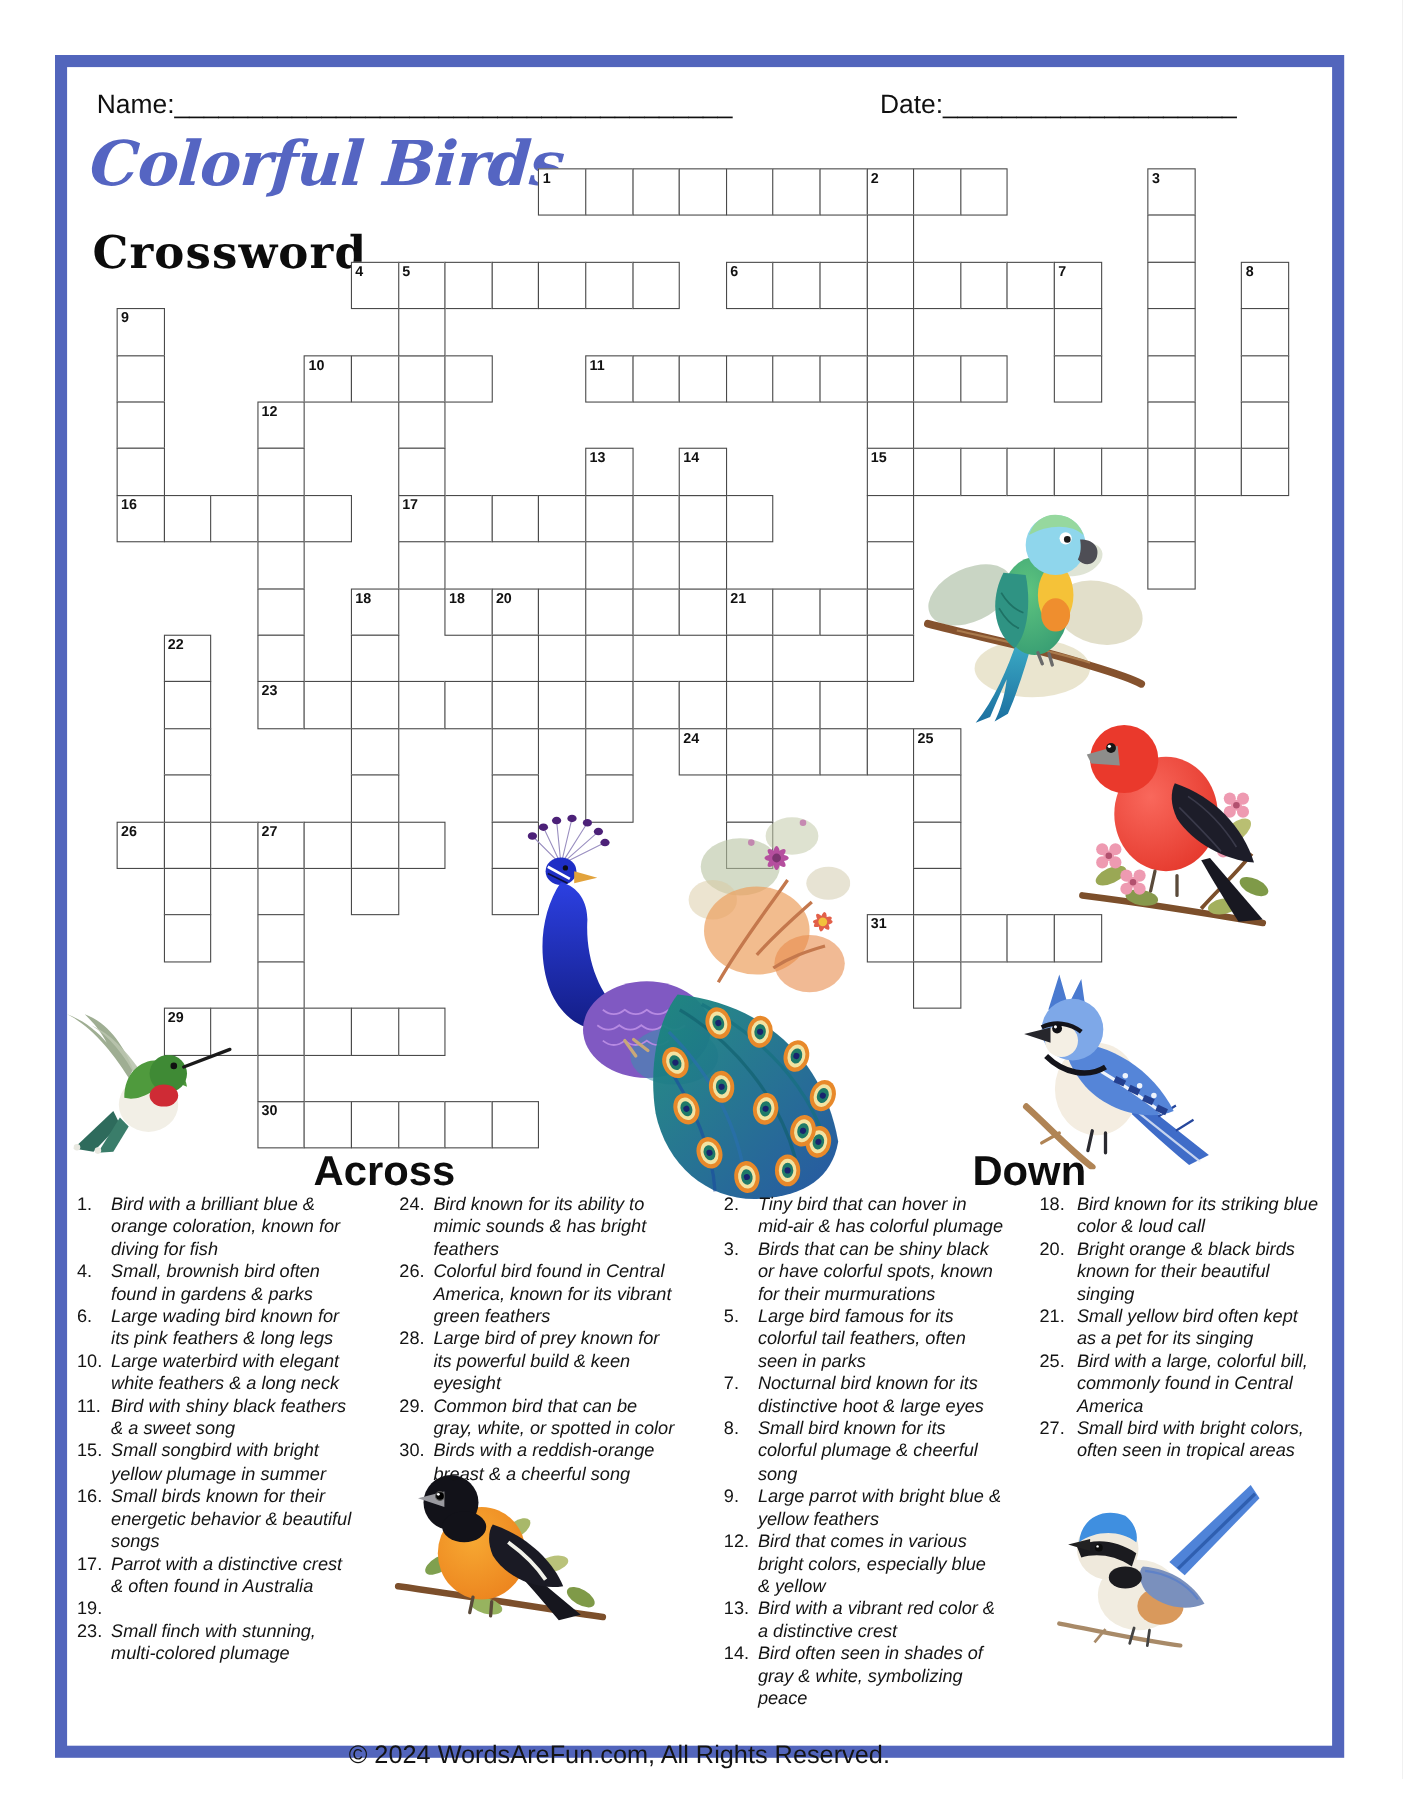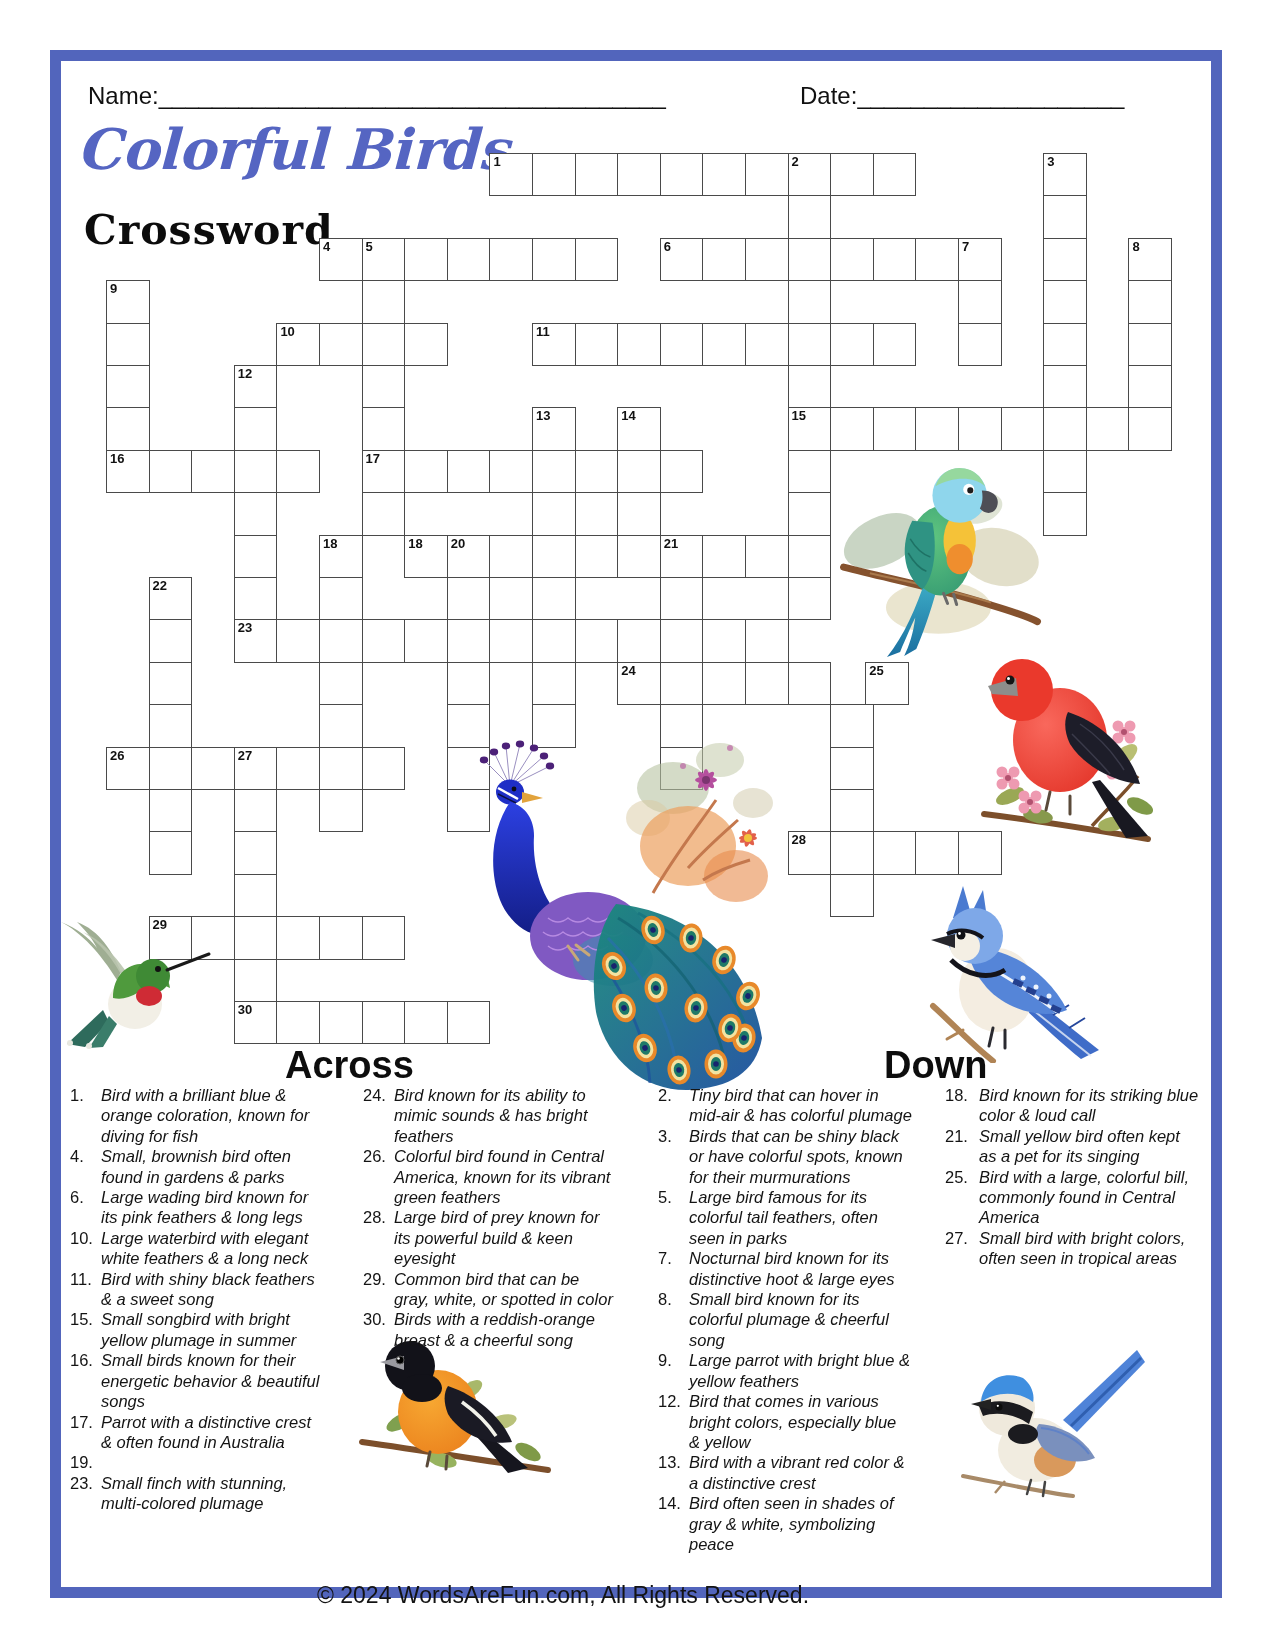--- a/index.html
+++ b/index.html
@@ -162,36 +162,36 @@
       <div class="cell" style="left: 553.8px; top: 466.4px; width: 43.6px; height: 43.4px;"></div>
       <div class="cell" style="left: 596.4px; top: 466.4px; width: 43.6px; height: 43.4px;"></div>
       <div class="cell" style="left: 639px; top: 466.4px; width: 43.6px; height: 43.4px;"></div>
       <div class="cell" style="left: 511.2px; top: 508.8px; width: 43.6px; height: 43.4px;">
         <span class="cn">24</span>
       </div>
       <div class="cell" style="left: 553.8px; top: 508.8px; width: 43.6px; height: 43.4px;"></div>
       <div class="cell" style="left: 596.4px; top: 508.8px; width: 43.6px; height: 43.4px;"></div>
       <div class="cell" style="left: 639px; top: 508.8px; width: 43.6px; height: 43.4px;"></div>
       <div class="cell" style="left: 681.6px; top: 508.8px; width: 43.6px; height: 43.4px;"></div>
-      <div class="cell" style="left: 724.2px; top: 508.8px; width: 43.6px; height: 43.4px; margin-left: 35px;">
+      <div class="cell" style="left: 724.2px; top: 508.8px; width: 43.6px; height: 43.4px;">
         <span class="cn">25</span>
       </div>
       <div class="cell" style="left: 0px; top: 593.6px; width: 43.6px; height: 43.4px;">
         <span class="cn">26</span>
       </div>
       <div class="cell" style="left: 42.6px; top: 593.6px; width: 43.6px; height: 43.4px;"></div>
       <div class="cell" style="left: 85.2px; top: 593.6px; width: 43.6px; height: 43.4px;"></div>
       <div class="cell" style="left: 127.8px; top: 593.6px; width: 43.6px; height: 43.4px;">
         <span class="cn">27</span>
       </div>
       <div class="cell" style="left: 170.4px; top: 593.6px; width: 43.6px; height: 43.4px;"></div>
       <div class="cell" style="left: 213px; top: 593.6px; width: 43.6px; height: 43.4px;"></div>
       <div class="cell" style="left: 255.6px; top: 593.6px; width: 43.6px; height: 43.4px;"></div>
       <div class="cell" style="left: 681.6px; top: 678.4px; width: 43.6px; height: 43.4px;">
-        <span class="cn">28</span>
+        <span class="cn">31</span>
       </div>
       <div class="cell" style="left: 724.2px; top: 678.4px; width: 43.6px; height: 43.4px;"></div>
       <div class="cell" style="left: 766.8px; top: 678.4px; width: 43.6px; height: 43.4px;"></div>
       <div class="cell" style="left: 809.4px; top: 678.4px; width: 43.6px; height: 43.4px;"></div>
       <div class="cell" style="left: 852px; top: 678.4px; width: 43.6px; height: 43.4px;"></div>
       <div class="cell" style="left: 42.6px; top: 763.2px; width: 43.6px; height: 43.4px;">
         <span class="cn">29</span>
       </div>
       <div class="cell" style="left: 85.2px; top: 763.2px; width: 43.6px; height: 43.4px;"></div>
       <div class="cell" style="left: 127.8px; top: 763.2px; width: 43.6px; height: 43.4px;"></div>
@@ -745,20 +745,26 @@
 peace</span>
       </div>
     </div>
   <div class="cluecol" id="dc2">
       <div class="clue">
         <span class="cnum">18.</span>
         <span class="ctext">Bird known for its striking blue
 color &amp; loud call</span>
       </div>
       <div class="clue">
+        <span class="cnum">20.</span>
+        <span class="ctext">Bright orange &amp; black birds
+known for their beautiful
+singing</span>
+      </div>
+      <div class="clue">
         <span class="cnum">21.</span>
         <span class="ctext">Small yellow bird often kept
 as a pet for its singing</span>
       </div>
       <div class="clue">
         <span class="cnum">25.</span>
         <span class="ctext">Bird with a large, colorful bill,
 commonly found in Central
 America</span>
       </div>

